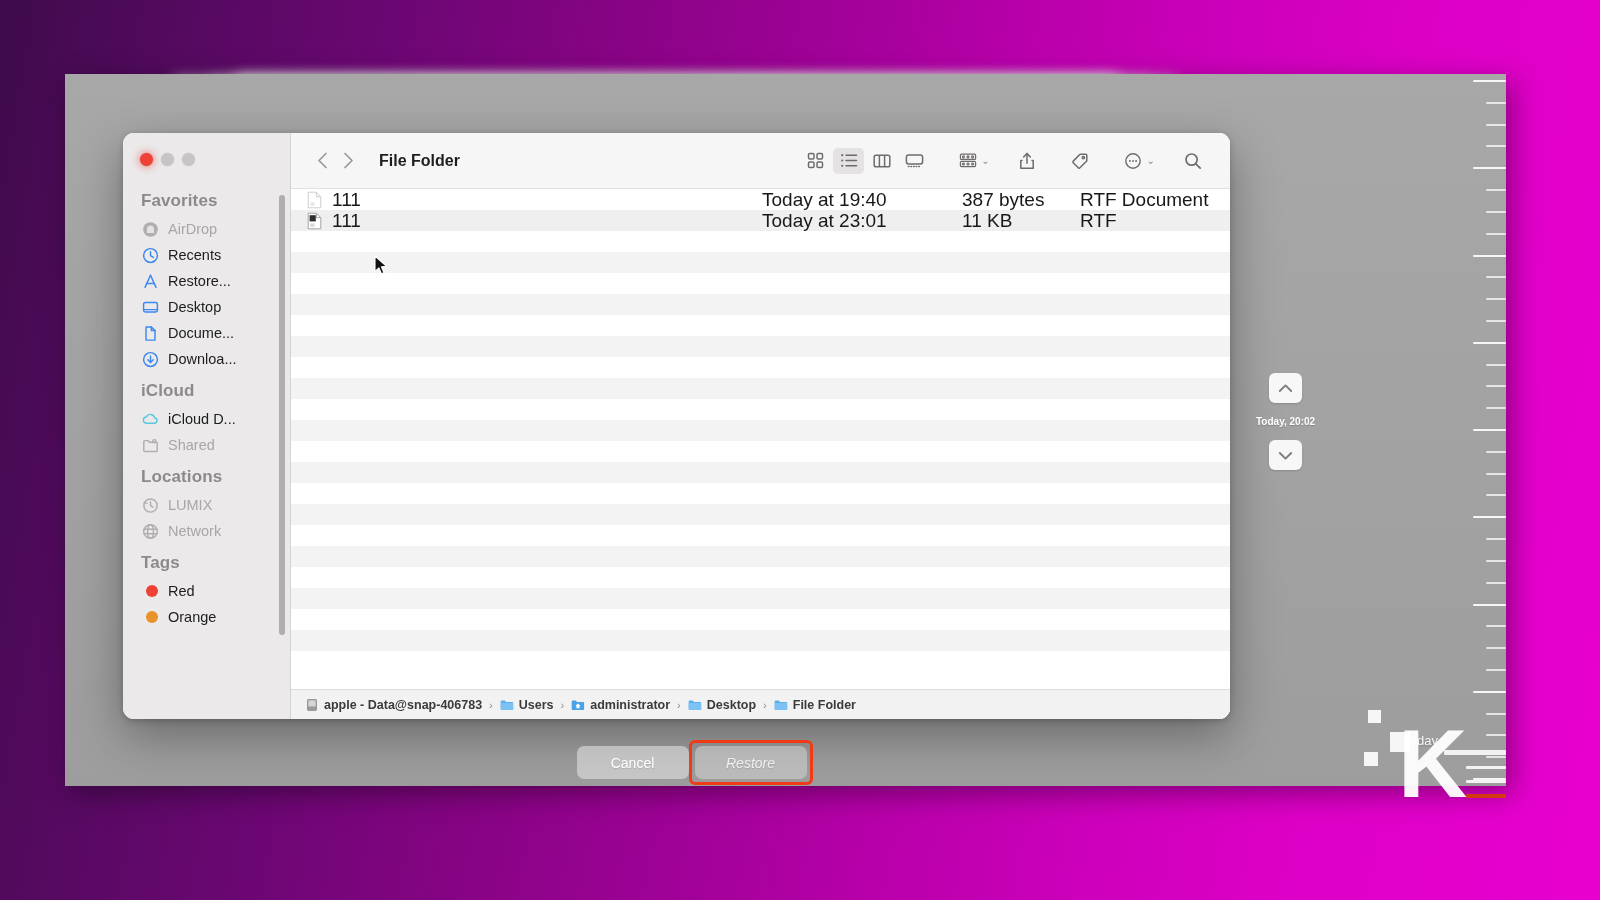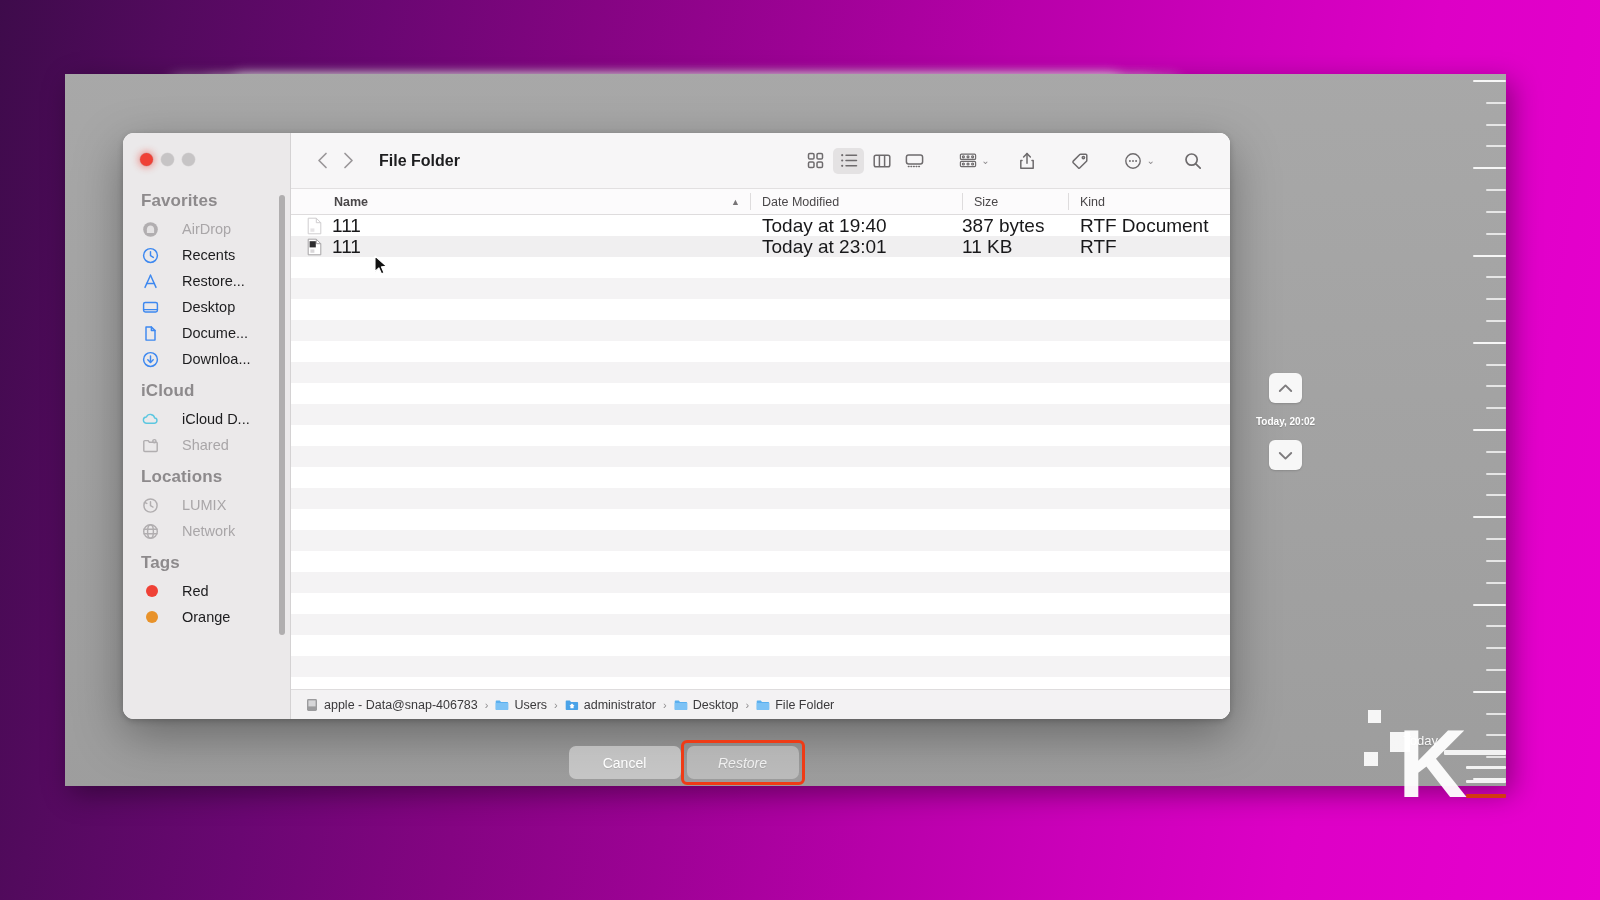--- a/index.html
+++ b/index.html
@@ -70,21 +70,21 @@
   .light { width: 13px; height: 13px; border-radius: 50%; }
   #light-close { background: #ef4136; box-shadow: 0 0 0 .5px rgba(0,0,0,.12), 0 0 7px 2px rgba(239,65,54,.45); }
   #light-min   { background: #c6c4c5; box-shadow: 0 0 0 .5px rgba(0,0,0,.08); }
   #light-max   { background: #c6c4c5; box-shadow: 0 0 0 .5px rgba(0,0,0,.08); }
 
   .sb-header {
     font-size: 17px; font-weight: bold; color: #8d8a8c;
     padding: 9px 0 5px 18px; letter-spacing: .1px;
   }
   .sb-item {
-    display: flex; align-items: center; gap: 23px;
+    display: flex; align-items: center; gap: 9px;
     padding: 4px 8px 4px 18px;
     font-size: 14.5px; color: #1d1d1f;
     height: 26px;
   }
   .sb-item.dim { color: #a9a6a8; }
   .sb-ico { width: 18px; height: 18px; flex: 0 0 18px; display: flex; align-items: center; justify-content: center; }
   .sb-ico svg { display: block; }
   .sb-label { white-space: nowrap; overflow: hidden; }
   .tag-dot { width: 12px; height: 12px; border-radius: 50%; margin-left: 3px; }
 
@@ -157,28 +157,28 @@
 
   
   #pathbar {
     height: 30px; flex: 0 0 30px;
     background: #f3f2f3;
     border-top: 1px solid #dedcdd;
     display: flex; align-items: center;
     padding-left: 14px; gap: 5px;
     font-size: 12.5px; color: #3b3a3c;
   }
-  .path-crumb { display: flex; align-items: center; gap: 5px; white-space: nowrap; }
+  .path-crumb { display: flex; align-items: center; gap: 5px; white-space: nowrap; font-weight: bold; }
   .path-sep { color: #8e8c8e; font-size: 11px; margin: 0 2px; }
   .path-ico { width: 14px; height: 14px; flex: 0 0 14px; }
 
   
   #actions {
     position: absolute;
-    left: 133px; top: 740px; width: 1107px;
+    left: 141px; top: 740px; width: 1107px;
     display: flex; align-items: center; justify-content: center; 
   }
   .action-btn {
     width: 112px; height: 33px;
     border-radius: 7px;
     display: flex; align-items: center; justify-content: center;
     font-size: 14px; color: #ffffff;
     background: rgba(232,232,232,.55);
     text-shadow: 0 1px 1px rgba(0,0,0,.12);
   }
@@ -525,29 +525,20 @@
         <div class="tb-gap"></div>
 
         <div class="tb-btn">
           <svg width="18" height="18" viewBox="0 0 18 18" fill="none" stroke="currentColor" stroke-width="1.7" stroke-linecap="round">
             <circle cx="7.6" cy="7.6" r="5.6"></circle>
               <path d="M11.8 11.8 16.2 16.2"></path>
           </svg>
         </div>
       </div>
 
-      <div id="col-head">
-        <div class="ch" id="ch-name">
-          <span>Name</span>
-          <span id="ch-sort">▲</span>
-        </div>
-        <div class="ch" id="ch-date">Date Modified</div>
-        <div class="ch" id="ch-size">Size</div>
-        <div class="ch" id="ch-kind">Kind</div>
-      </div>
 
       <div id="list">
           <div class="row">
             <div class="cell-name">
               <span class="file-ico"><svg width="15" height="18" viewBox="0 0 15 18" fill="none">
                   <path d="M1.2 1.2h8.1l4.5 4.5v11.1H1.2z" fill="#fff" stroke="#cfcdcf" stroke-width="1"></path>
                   <path d="M9.3 1.2v4.5h4.5" fill="none" stroke="#cfcdcf" stroke-width="1"></path>
                   <rect x="3.4" y="11.4" width="4" height="3.4" fill="#e6e4e6"></rect>
                 </svg></span>
               <span>111</span>

